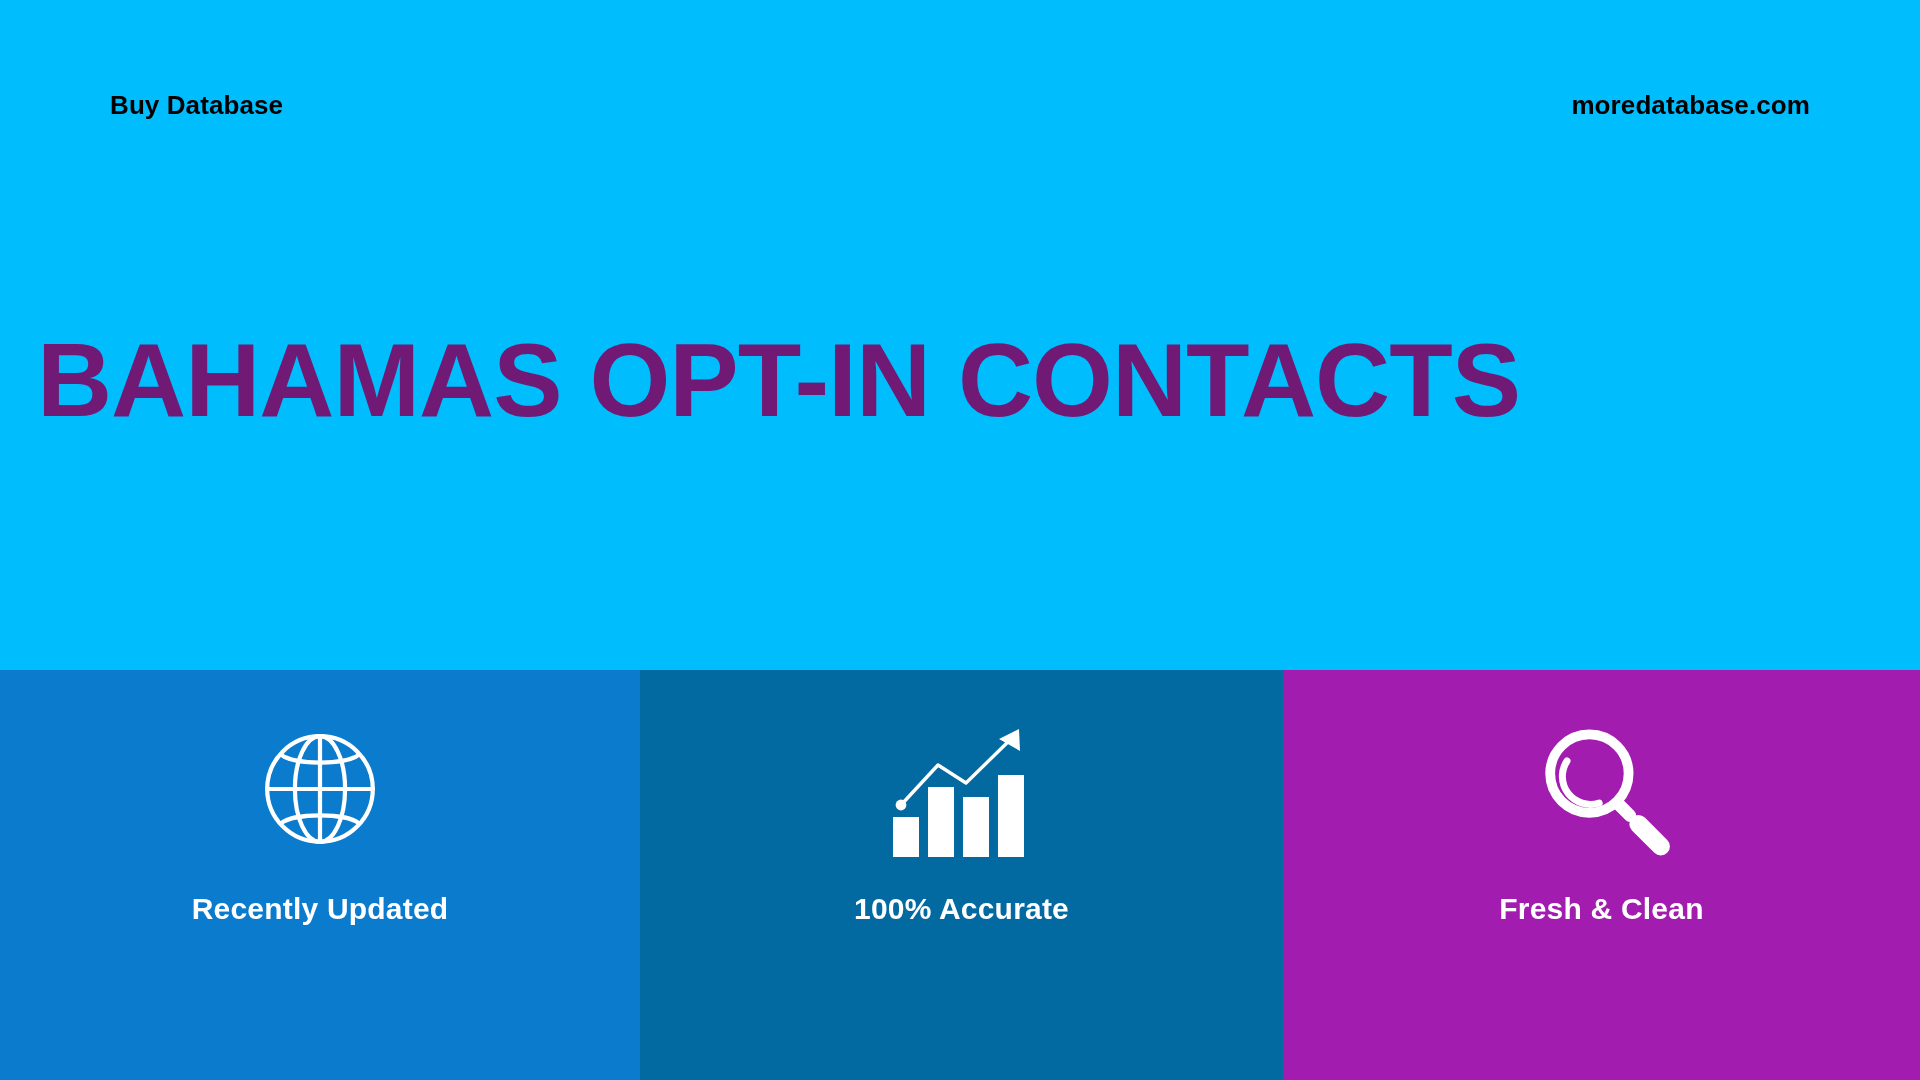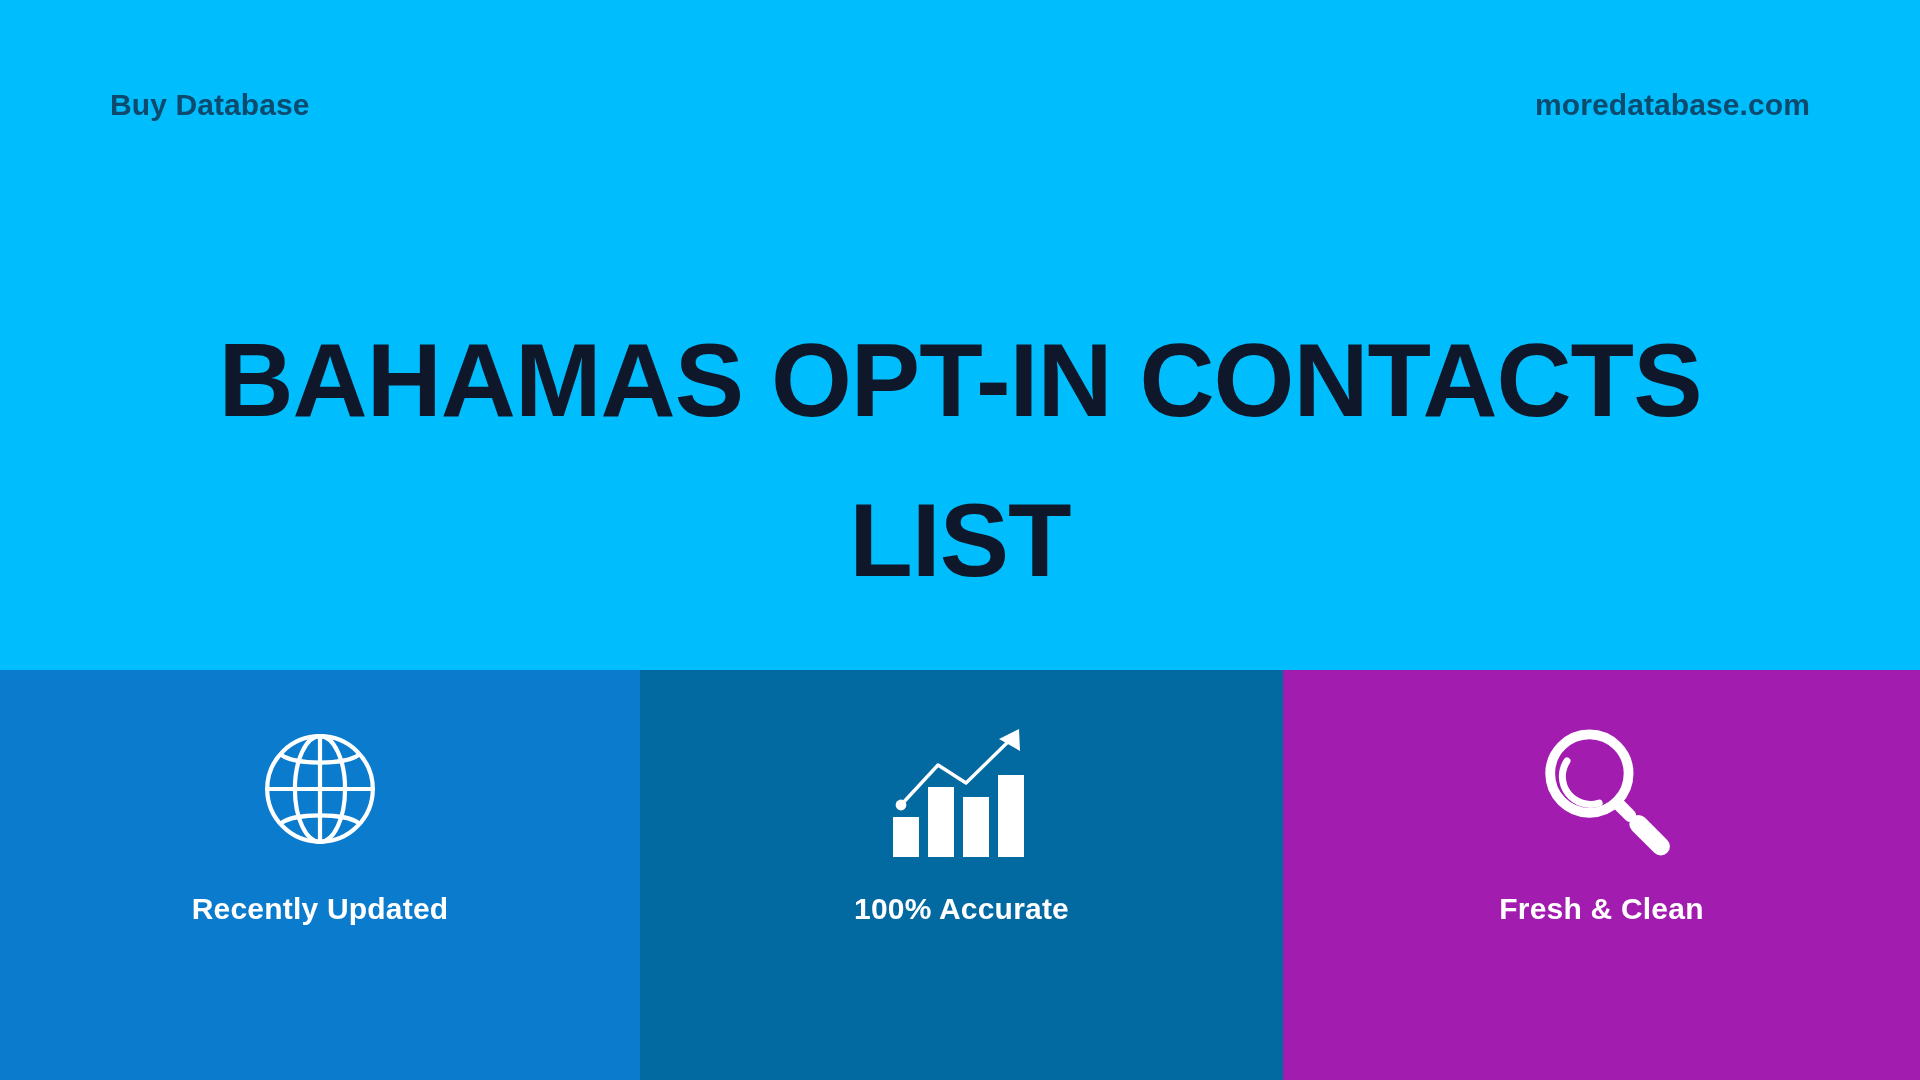--- a/index.html
+++ b/index.html
@@ -36,39 +36,38 @@
     right: 0;
     height: 210px;
     display: flex;
     align-items: center;
     justify-content: space-between;
     padding: 0 110px 0 110px;
     box-sizing: border-box;
   }
   .brand-left,
   .brand-right {
-    color: #0c4a6e;
-    font-size: 30px;
+    color: #000000;
+    font-size: 26px;
     font-weight: bold;
     letter-spacing: 0.1px;
     white-space: nowrap;
   }
 
   .headline {
     position: absolute;
     left: 0;
     right: 0;
     top: 300px;
-    text-align: center;
-    color: #0f172a;
+    color: #701a75;
     font-weight: bold;
     font-size: 104px;
     line-height: 160px;
     letter-spacing: -1px;
-    padding: 0 52px;
+    padding: 0 37px;
     box-sizing: border-box;
   }
   .headline .line {
     display: block;
     white-space: nowrap;
   }
 
   
   .panels {
     display: flex;
@@ -113,21 +112,20 @@
 
   <div class="header">
 
     <div class="brand-row">
       <div class="brand-left">Buy Database</div>
       <div class="brand-right">moredatabase.com</div>
     </div>
 
     <div class="headline">
       <span class="line">BAHAMAS OPT-IN CONTACTS</span>
-      <span class="line">LIST</span>
     </div>
 
   </div>
 
   <div class="panels">
 
     <div class="panel panel-1">
       <div class="panel-icon">
         <svg width="132" height="132" viewBox="0 0 100 100" fill="none" stroke="#ffffff" stroke-width="3.2" stroke-linecap="round">
           <circle cx="50" cy="50" r="40"></circle>

